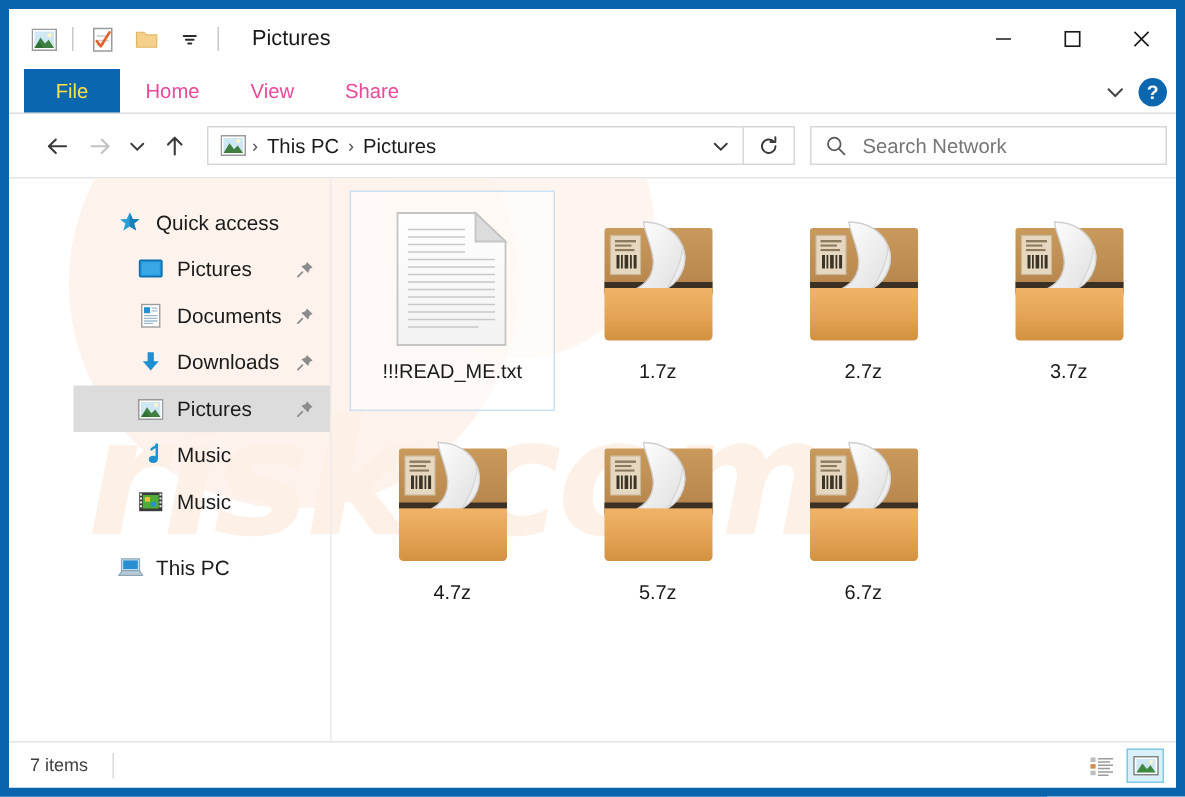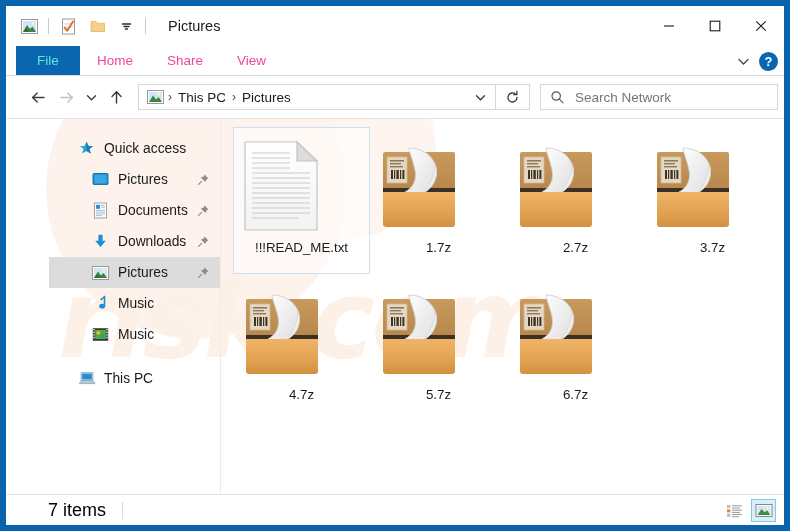--- a/index.html
+++ b/index.html
@@ -78,21 +78,21 @@
   .rtab {
     display: flex; align-items: center; justify-content: center;
     padding: 0 17px;
     font-size: 13.5px;
     color: #ec4899;
     cursor: default;
     white-space: nowrap;
   }
   .rtab.file {
     background: #0b66b0;
-    color: #5eead4;
+    color: #fde047;
     min-width: 64px;
     margin-left: 10px;
   }
   #ribbon-right {
     position: absolute; right: 6px; top: 0;
     height: 30px; display: flex; align-items: center; gap: 8px;
   }
   #help-btn {
     width: 19px; height: 19px; border-radius: 50%;
     background: #0b66b0; color: #fff;
@@ -253,20 +253,21 @@
   #grid {
     display: flex;
     flex-wrap: wrap;
     align-content: flex-start;
   }
   .tile {
     width: 137px;
     height: 147px;
     display: flex;
     flex-direction: column;
+    align-items: center;
     justify-content: flex-start;
     padding-top: 10px;
     cursor: default;
     border: 1px solid transparent;
   }
   .tile.selected {
     border: 1px solid #cce0f0;
     background: rgba(255,255,255,0.55);
   }
   .tile-icon {
@@ -287,23 +288,22 @@
     height: 31px;
     flex: 0 0 31px;
     border-top: 1px solid #e4e4e4;
     background: #ffffff;
     display: flex;
     align-items: center;
     padding: 0 8px 0 14px;
     position: relative;
   }
   #status-text {
-    font-size: 18px;
-    color: #000000;
-    margin-left: 28px;
+    font-size: 12px;
+    color: #404040;
   }
   #status-div {
     width: 1px; height: 17px;
     background: #dadada;
     margin-left: 16px;
   }
   #view-btns {
     margin-left: auto;
     display: flex;
     align-items: center;
@@ -374,22 +374,22 @@
           <svg width="12" height="12" viewBox="0 0 12 12">
               <path d="M1.3 1.3 L10.7 10.7 M10.7 1.3 L1.3 10.7" stroke="#1a1a1a" stroke-width="1.1"></path>
             </svg>
         </div>
       </div>
     </div>
 
     <div id="ribbon">
       <div class="rtab file">File</div>
       <div class="rtab">Home</div>
+      <div class="rtab">View</div>
       <div class="rtab">Share</div>
-      <div class="rtab">View</div>
       <div id="ribbon-right">
         <span style="display:flex;">
           <svg width="15" height="15" viewBox="0 0 15 15">
               <path d="M3 5.5 L7.5 10 L12 5.5" stroke="#444" stroke-width="1.3" fill="none" stroke-linecap="round"></path>
             </svg>
         </span>
         <span id="help-btn">?</span>
       </div>
     </div>
 

